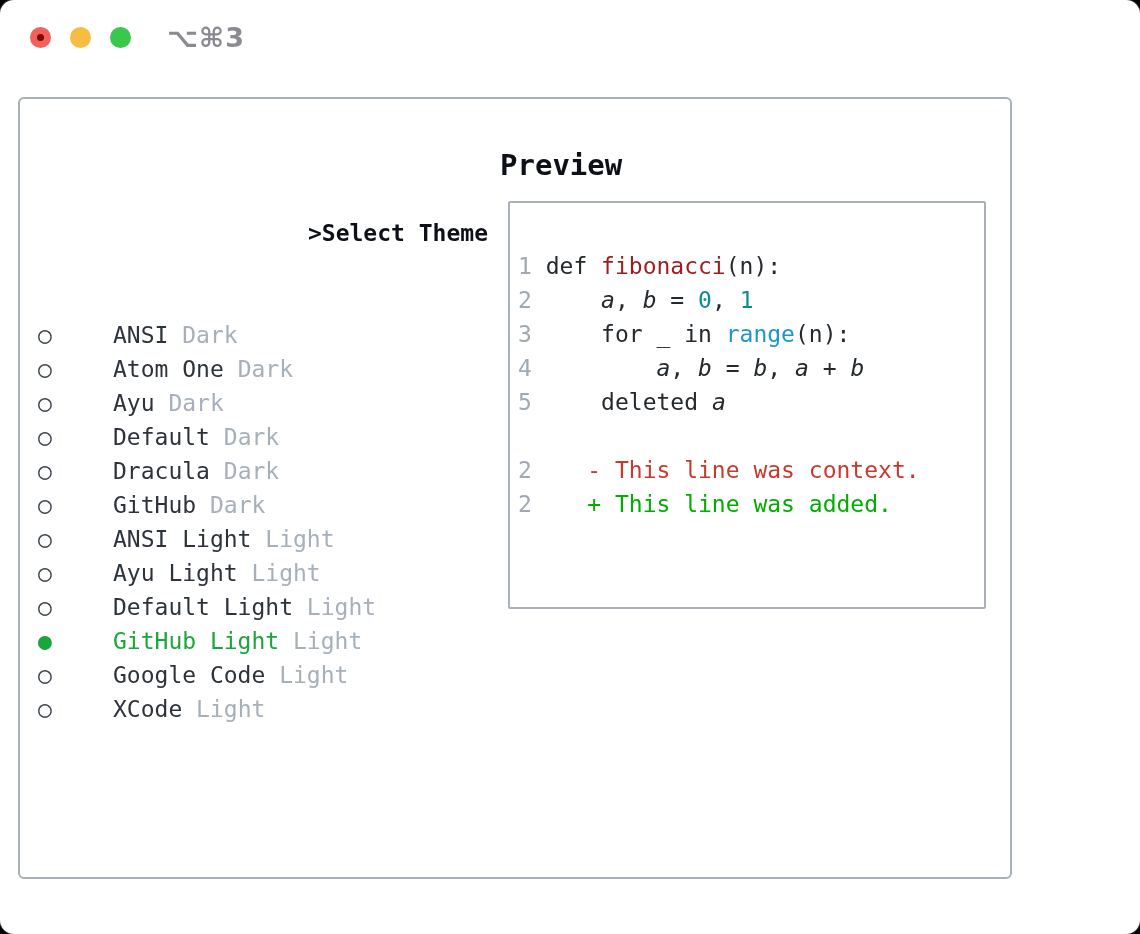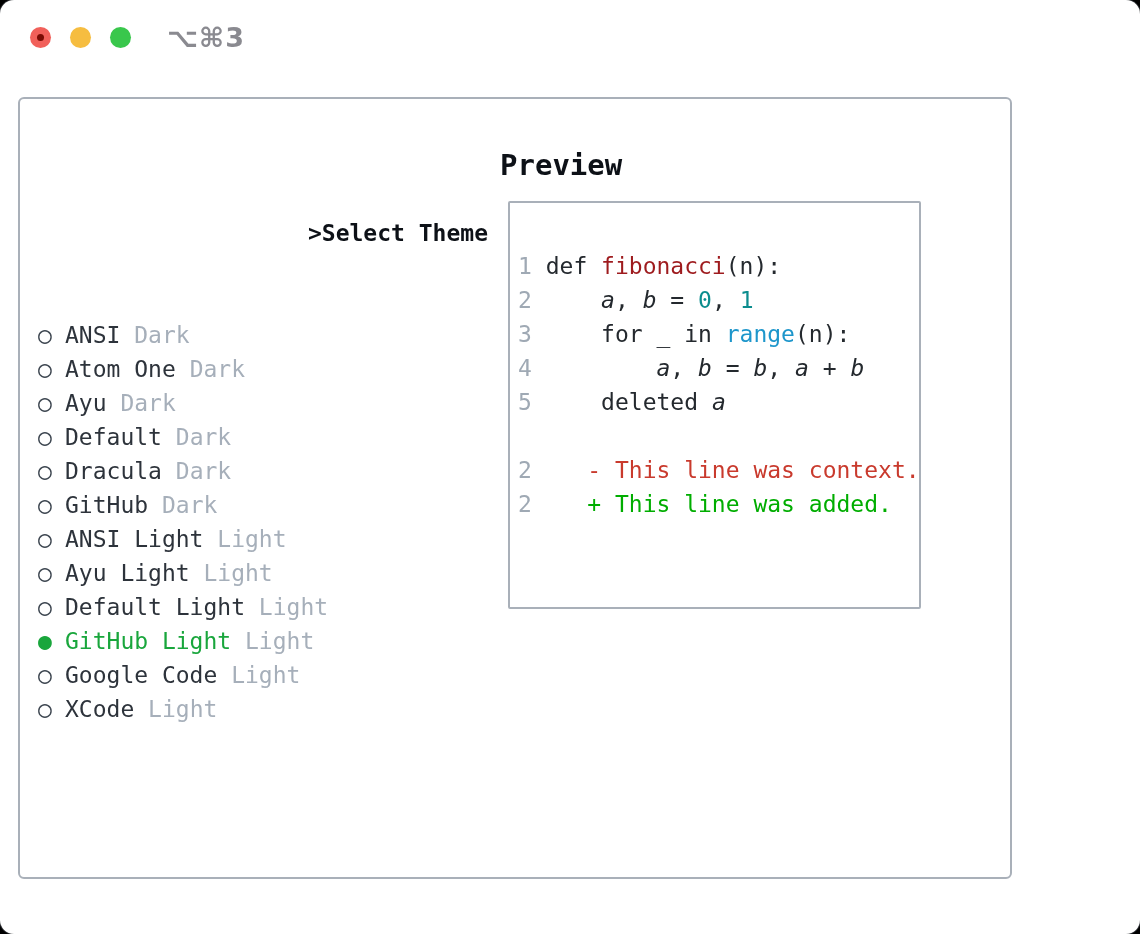--- a/index.html
+++ b/index.html
@@ -35,31 +35,31 @@
   .left-col{
     position:absolute;left:18px;top:49px;width:450px;
     font-size:23px;line-height:34px;color:#2d333b;white-space:pre;
   }
   .row{height:34px;}
   .spacer{height:34px;}
   .hdr{font-weight:bold;color:#0d1117;text-align:right;}
   .marker{display:inline-block;width:27px;color:#3f4852;}
   .marker.sel{color:#19a63c;}
   .marker.prompt{color:#0d1117;font-weight:bold;}
-  .item-label{color:#2d333b;}
+  .item-label{color:#2d333b;margin-left:48px;}
   .item-label.sel{color:#19a63c;}
   .tag{color:#a6afba;}
   .indent2{padding-left:27px;}
   
   .preview-title{
     position:absolute;left:480px;top:49px;height:34px;line-height:34px;
     font-size:29px;font-weight:bold;color:#0d1117;
   }
   .preview-box{
-    position:absolute;left:488px;top:102px;width:413px;height:408px;
+    position:absolute;left:488px;top:102px;width:478px;height:408px;
     border:2px solid #a9b0b9;border-radius:2px;background:#fff;box-sizing:border-box;
     padding:46px 0 0 8px;overflow:hidden;
   }
   .codeline{height:34px;line-height:34px;font-size:23px;white-space:pre;color:#24292e;}
   .ln{color:#9fa9b4;}
   .tok-plain{color:#24292e;}
   .tok-func{color:#9e1b1e;}
   .tok-var{color:#24292e;font-style:italic;}
   .tok-num{color:#0c8d8e;}
   .tok-builtin{color:#1d96cb;}

